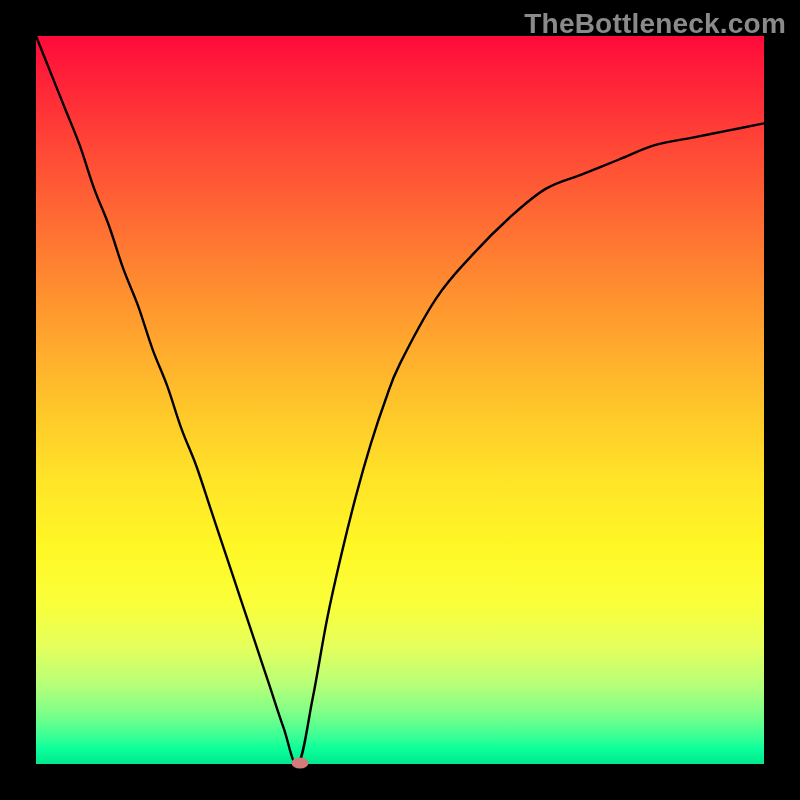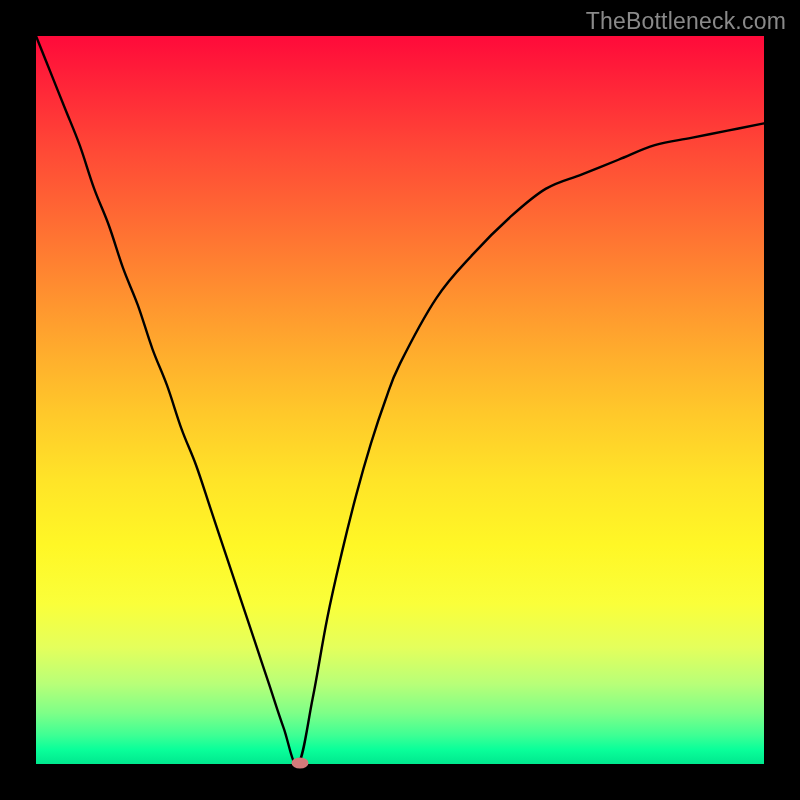--- a/index.html
+++ b/index.html
@@ -43,22 +43,22 @@
       #3fff94 96%,
       #0aff9a 98%,
       #00e88e 100%
     );
   }
   .watermark {
     position: absolute;
     top: 8px;
     right: 14px;
     color: #8a8a8a;
-    font-size: 23px;
-    font-weight: 400;
+    font-size: 28px;
+    font-weight: 700;
     letter-spacing: 0.2px;
     user-select: none;
   }
   svg.curve {
     position: absolute;
     left: 0;
     top: 0;
     width: 728px;
     height: 728px;
     overflow: visible;

